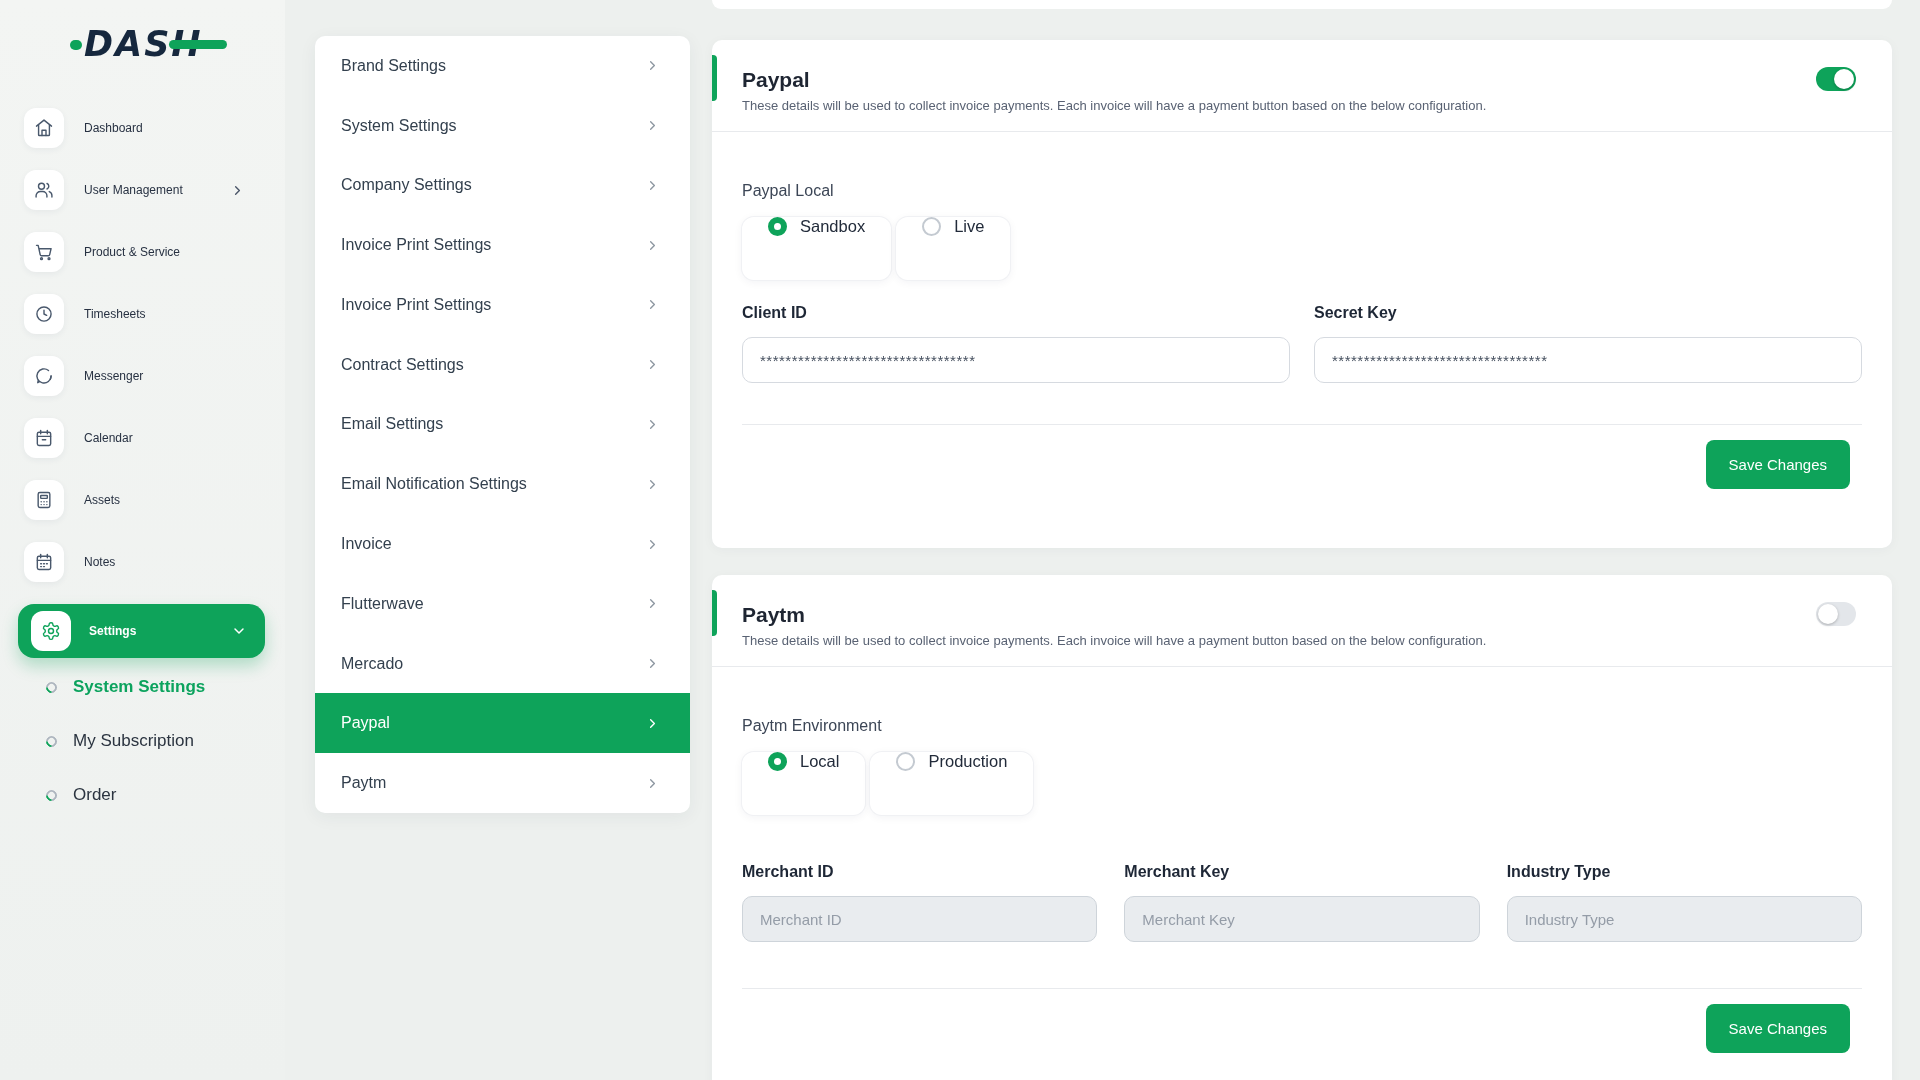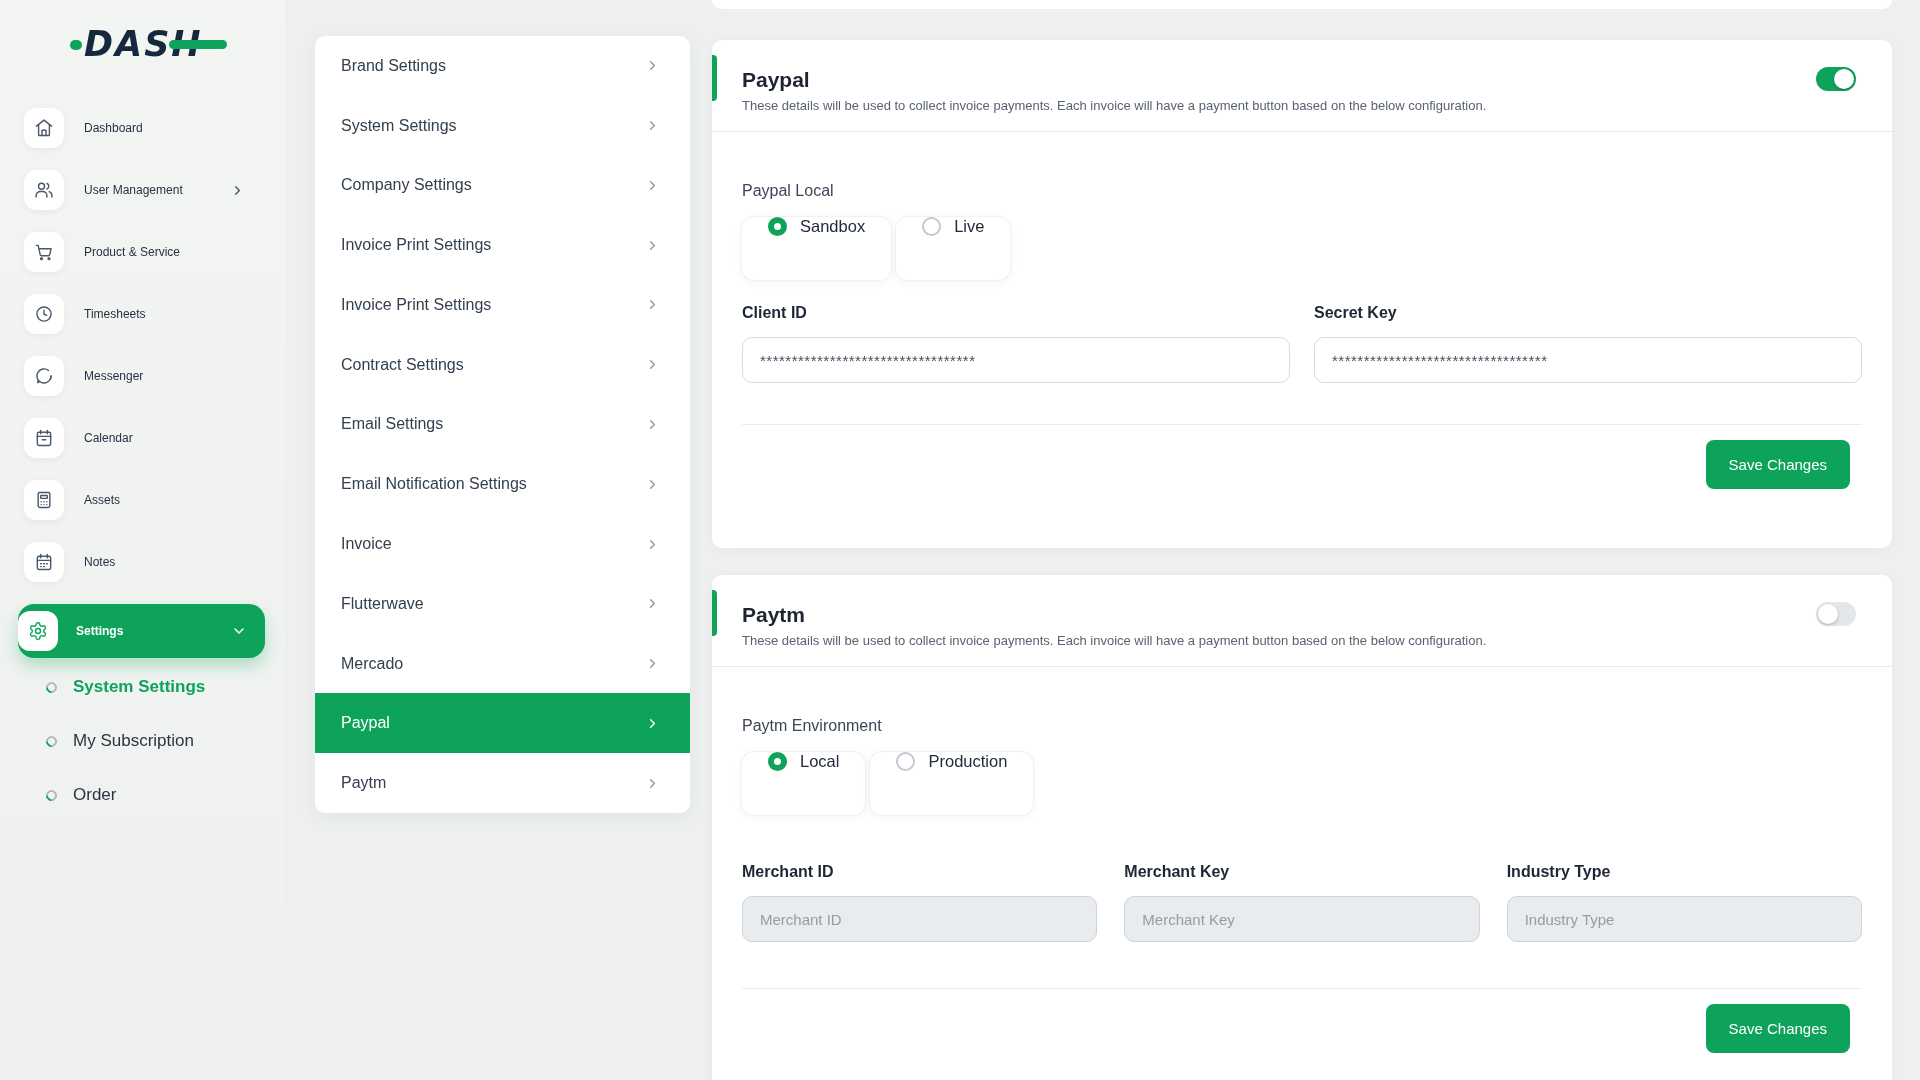--- a/index.html
+++ b/index.html
@@ -33,21 +33,21 @@
     width:40px; height:40px; background:#FFFFFF; border-radius:12px;
     display:flex; align-items:center; justify-content:center;
     box-shadow:0 2px 6px rgba(40,55,80,0.06);
     color:#49586C; flex:0 0 40px;
   }
   .nav-label { margin-left:20px; font-size:12px; font-weight:500; color:#273142;text-align:center; }
   .nav-chevron { position:absolute; right:40px; color:#4A5568; display:flex; }
 
   .nav-item.settings-pill {
     margin:0 20px 14px 18px; height:54px; border-radius:16px;
-    background:#0EA35A; padding-left:0;
+    background:#0EA35A; padding-left:13px;
     box-shadow:0 8px 16px rgba(14,163,90,0.28);
   }
   .settings-pill .icon-box { color:#0EA35A; box-shadow:none; }
   .settings-pill .nav-label { color:#FFFFFF; font-weight:700; margin-left:18px; }
   .settings-pill .nav-chevron { right:18px; color:#FFFFFF; }
 
   .sub-item {
     display:flex; align-items:center; height:30px; margin:0 0 24px 46px;
     cursor:pointer;
   }

